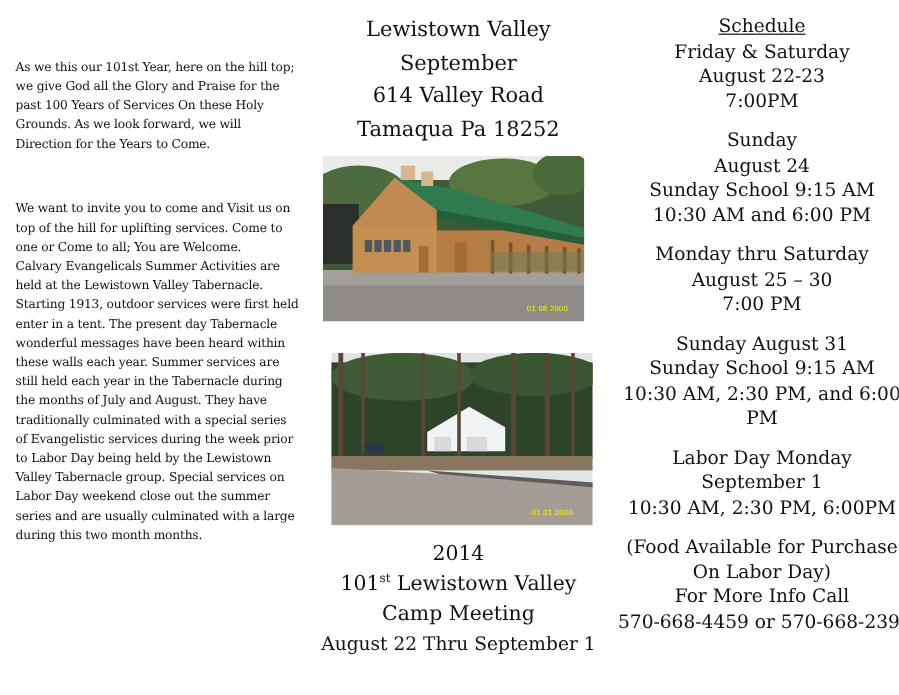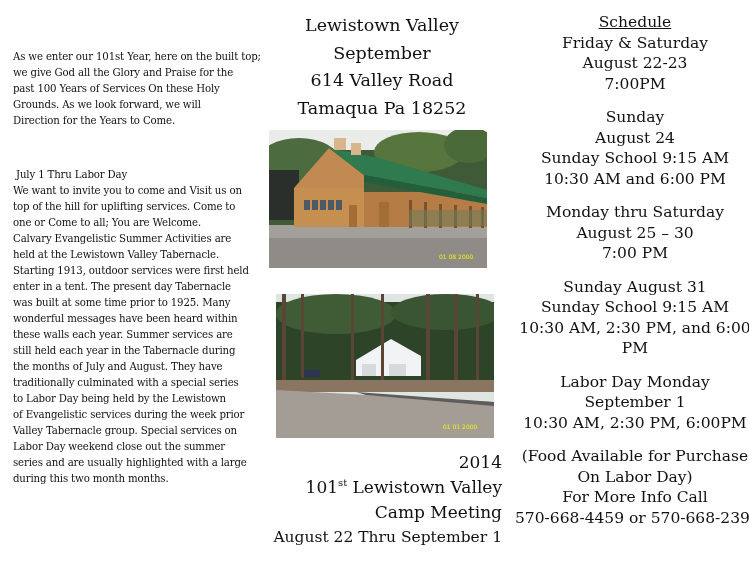--- a/index.html
+++ b/index.html
@@ -22,64 +22,62 @@
       position: absolute; left: 262px; top: 0; width: 240px; text-align: center;
     }
     .addr { position: absolute; left: 0; top: 12px; width: 240px; font-size: 17.5px; line-height: 27.5px; }
     .addr span { display: block; white-space: nowrap; }
 
     .photo { position: absolute; overflow: hidden; }
     .photo1 { left: 7px; top: 130px; width: 218px; height: 138px; }
     .photo2 { left: 14px; top: 294px; width: 218px; height: 144px; }
 
     .event { position: absolute; left: 0; top: 450px; width: 240px; font-size: 17px; line-height: 25px; }
-    .event span { display: block; white-space: nowrap; text-align: right; }
+    .event span { display: block; white-space: nowrap; }
     .event sup { font-size: 10px; line-height: 0; vertical-align: super; }
     .event .dates { font-size: 15.5px; }
 
     .col-right {
       position: absolute; left: 515px; top: 12px; width: 240px; text-align: center;
       font-size: 15.5px; line-height: 20.5px;
     }
     .col-right .block { margin-bottom: 13px; }
     .col-right span { display: block; white-space: nowrap; }
     .sched-title { text-decoration: underline; }
     .tight { margin-bottom: 0 !important; }
   </style>
 </head>
 <body>
 
 <div class="col-left">
   <p class="intro">
-    <span class="intro-line">As we enter our 101st Year, here on the built top;</span>
+    <span class="intro-line">As we this our 101st Year, here on the hill top;</span>
     <span class="intro-line">we give God all the Glory and Praise for the</span>
     <span class="intro-line">past 100 Years of Services On these Holy</span>
     <span class="intro-line">Grounds. As we look forward, we will</span>
     <span class="intro-line">Direction for the Years to Come.</span>
   </p>
   <p>
-    <span class="section-heading">July 1 Thru Labor Day</span>
     <span class="body-line">We want to invite you to come and Visit us on</span>
     <span class="body-line">top of the hill for uplifting services.  Come to</span>
     <span class="body-line">one or Come to all; You are Welcome.</span>
-    <span class="body-line">Calvary Evangelistic Summer Activities are</span>
+    <span class="body-line">Calvary Evangelicals Summer Activities are</span>
     <span class="body-line">held at the Lewistown Valley Tabernacle.</span>
     <span class="body-line">Starting 1913, outdoor services were first held</span>
     <span class="body-line">enter in a tent. The present day Tabernacle</span>
-    <span class="body-line">was built at some time prior to 1925. Many</span>
     <span class="body-line">wonderful messages have been heard within</span>
     <span class="body-line">these walls each year. Summer services are</span>
     <span class="body-line">still held each year in the Tabernacle during</span>
     <span class="body-line">the months of July and August. They have</span>
     <span class="body-line">traditionally culminated with a special series</span>
+    <span class="body-line">of Evangelistic services during the week prior</span>
     <span class="body-line">to Labor Day being held by the Lewistown</span>
-    <span class="body-line">of Evangelistic services during the week prior</span>
     <span class="body-line">Valley Tabernacle group. Special services on</span>
     <span class="body-line">Labor Day weekend close out the summer</span>
-    <span class="body-line">series and are usually highlighted with a large</span>
+    <span class="body-line">series and are usually culminated with a large</span>
     <span class="body-line">during this two month months.</span>
   </p>
 </div>
 
 <div class="col-mid">
   <div class="addr">
     <span>Lewistown Valley</span>
     <span>September</span>
     <span>614 Valley Road</span>
     <span>Tamaqua Pa 18252</span>

